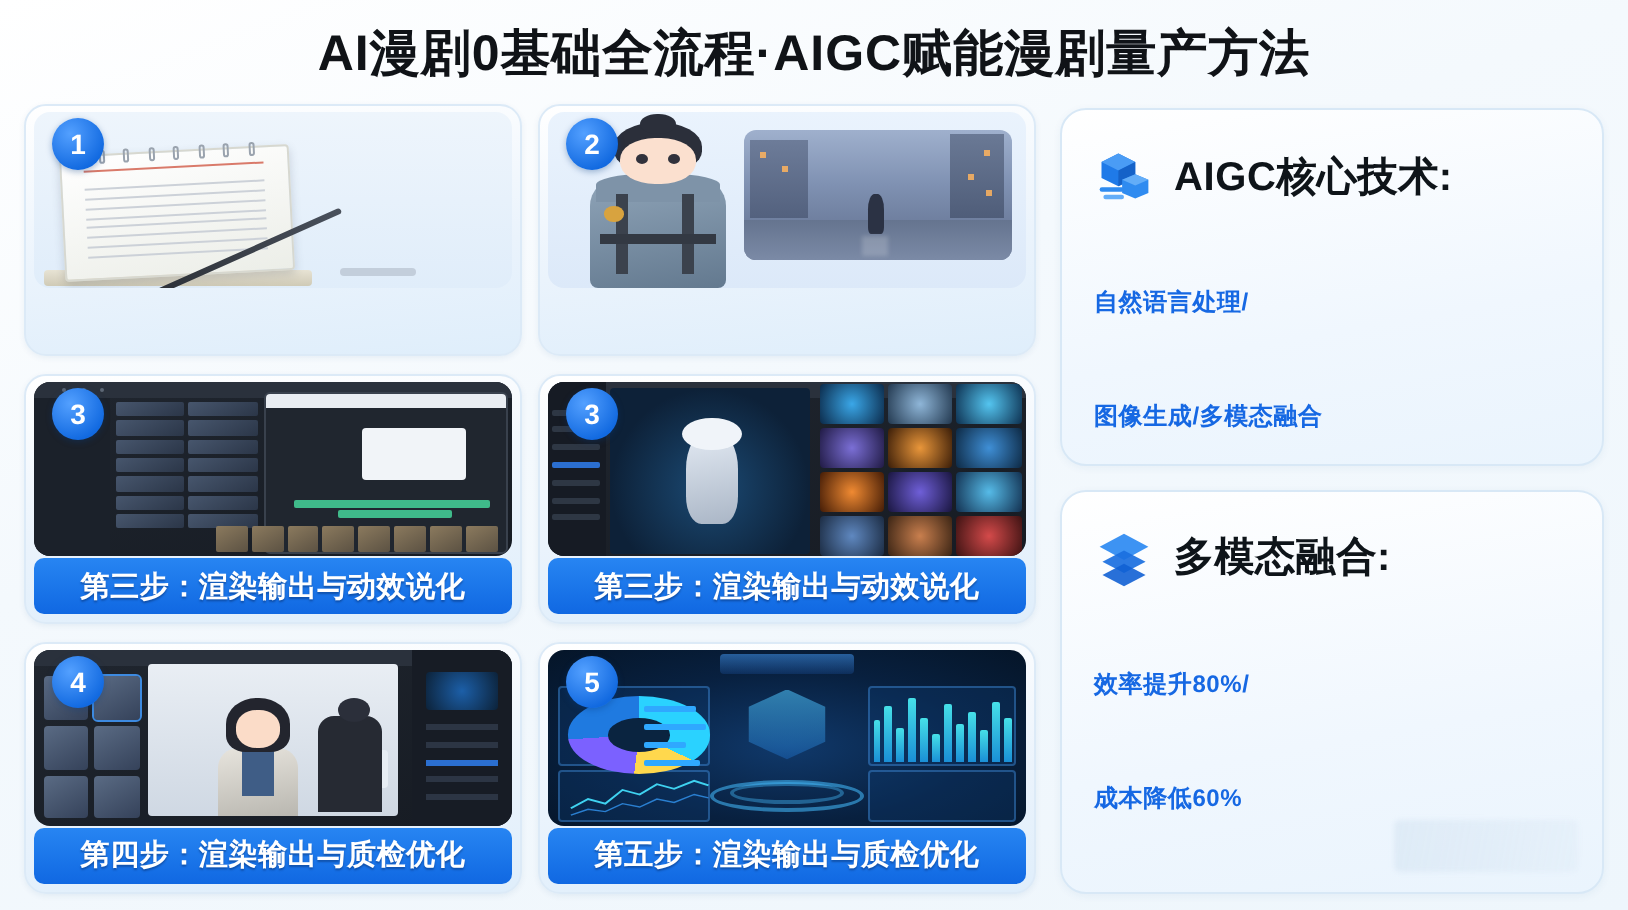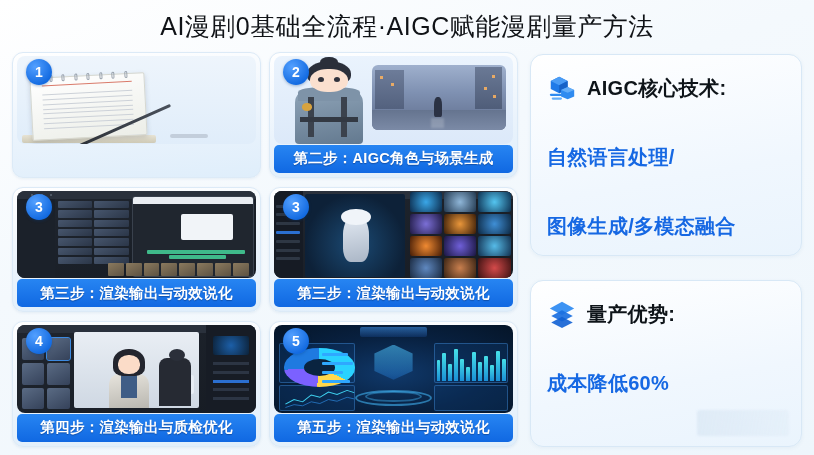--- a/index.html
+++ b/index.html
@@ -13,21 +13,21 @@
     position: relative;
   }
 
   
   .title-wrap {
     height: 52px;
     display: flex; align-items: center; justify-content: center;
   }
   .title {
     font-size: 25px;
-    font-weight: 400;
+    font-weight: 700;
     color: #101317;
     letter-spacing: .5px;
     white-space: nowrap;
   }
 
   
   .main {
     display: flex;
     padding: 0 12px 8px 12px;
     gap: 12px;
@@ -37,21 +37,21 @@
     flex: 0 0 506px;
     display: grid;
     grid-template-columns: 1fr 1fr;
     grid-template-rows: 1fr 1fr 1fr;
     gap: 9px 8px;
   }
   .right-col {
     flex: 1;
     display: flex;
     flex-direction: column;
-    gap: 24px;
+    gap: 12px;
     padding-top: 2px;
   }
 
   
   .card {
     position: relative;
     border-radius: 11px;
     background: linear-gradient(175deg,#ffffff 0%, #eaf3fc 60%, #dfeefb 100%);
     border: 1px solid #dceaf7;
     overflow: hidden;
@@ -207,21 +207,21 @@
     background: linear-gradient(170deg,#ffffff 0%, #f0f7fe 60%, #eaf4fd 100%);
     border: 1px solid #d8e8f6;
     box-shadow: 0 1px 4px rgba(30,80,140,.06);
     padding: 18px 14px 14px 16px;
   }
   .info.first { flex: 0 0 176px; }
   .info.second { flex: 1; }
   .info-head { display: flex; align-items: center; gap: 10px; margin-bottom: 9px; }
   .info-title { font-size: 20px; font-weight: 800; color: #0e1419; letter-spacing: .3px; }
   .info-line {
-    font-size: 20px; font-weight: 800; color: #1668e3;
+    font-size: 12px; font-weight: 800; color: #1668e3;
     line-height: 1.45; letter-spacing: .3px; white-space: nowrap; margin-top: 40px;
   }
   .icon-svg { width: 30px; height: 30px; flex: 0 0 30px; }
   .watermark {
     position:absolute; right:12px; bottom:10px;
     width:92px; height:26px; border-radius:3px;
     background:linear-gradient(100deg,rgba(190,212,232,.30),rgba(205,222,238,.18));
     filter: blur(1.2px);
   }
 </style>
@@ -290,21 +290,20 @@
           <div class="c2-strapR"></div>
           <div class="c2-belt"></div>
           <div class="c2-emb"></div>
           <div class="c2-hair"></div>
           <div class="c2-face"></div>
           <div class="c2-bun"></div>
           <div class="c2-eye" style="left:37%"></div>
           <div class="c2-eye" style="left:56%"></div>
         </div>
       </div>
-      <div class="caption">第二步：AIGC角色与场景生成</div>
     </div>
 
     <div class="card">
       <div class="badge">3</div>
       <div class="card-art">
         <div class="fill ed-dark"></div>
         <div class="topbar"></div>
         <div class="dot" style="left:6%"></div>
           <div class="dot" style="left:10%"></div>
           <div class="dot" style="left:14%"></div>
@@ -449,21 +448,21 @@
             <i style="height:84%"></i>
             <i style="height:60%"></i>
         </div>
         <div class="c6-line">
           <svg viewBox="0 0 100 40" preserveAspectRatio="none">
             <polyline points="2,30 14,22 26,26 38,14 50,18 62,9 74,13 88,6 98,10" fill="none" stroke="#3fd2f0" stroke-width="1.6"></polyline>
             <polyline points="2,36 14,31 26,33 38,26 50,29 62,22 74,25 88,18 98,21" fill="none" stroke="#2a7fd0" stroke-width="1.2"></polyline>
           </svg>
         </div>
       </div>
-      <div class="caption">第五步：渲染输出与动效说化</div>
+      <div class="caption">第五步：渲染输出与质检优化</div>
     </div>
 
   </div>
 
   <div class="right-col">
 
     <div class="info first">
       <div class="info-head">
         <span class="icon-svg">
           <svg viewBox="0 0 32 32" width="30" height="30">
@@ -484,20 +483,21 @@
 
     <div class="info second">
       <div class="info-head">
         <span class="icon-svg">
           <svg viewBox="0 0 32 32" width="30" height="30">
             <path d="M16 3 L29 10 L16 17 L3 10 Z" fill="#3d93f3"></path>
             <path d="M16 12 L27.5 18 L16 24 L4.5 18 Z" fill="#1a6fe0" opacity=".92"></path>
             <path d="M16 19 L27.5 25 L16 31 L4.5 25 Z" fill="#1160d4" opacity=".9"></path>
           </svg>
         </span>
-        <span class="info-title">量产优势:</span>
-      </div>
+        <span class="info-title">多模态融合:</span>
+      </div>
+      <div class="info-line">效率提升80%/</div>
       <div class="info-line">成本降低60%</div>
       <div class="watermark"></div>
     </div>
 
   </div>
 </div>
 
 </body></html>

